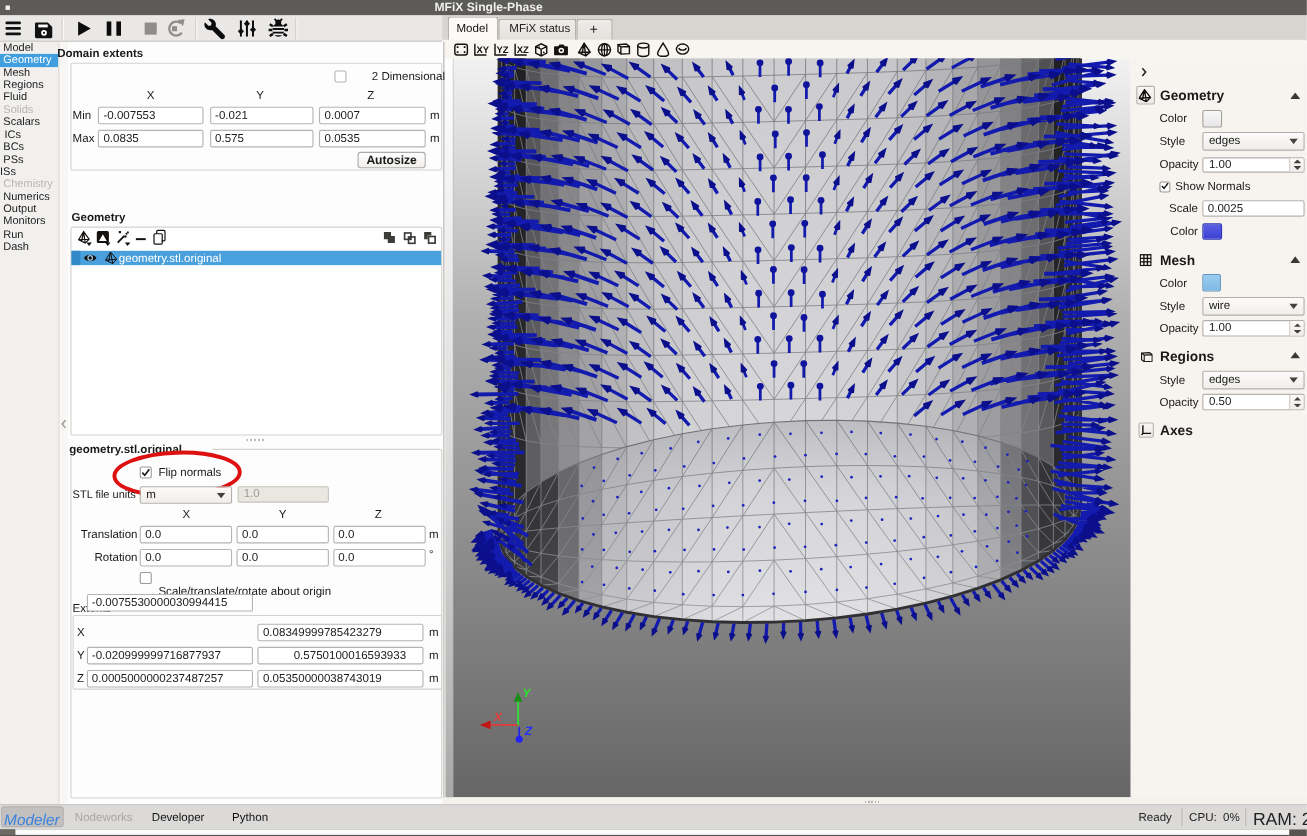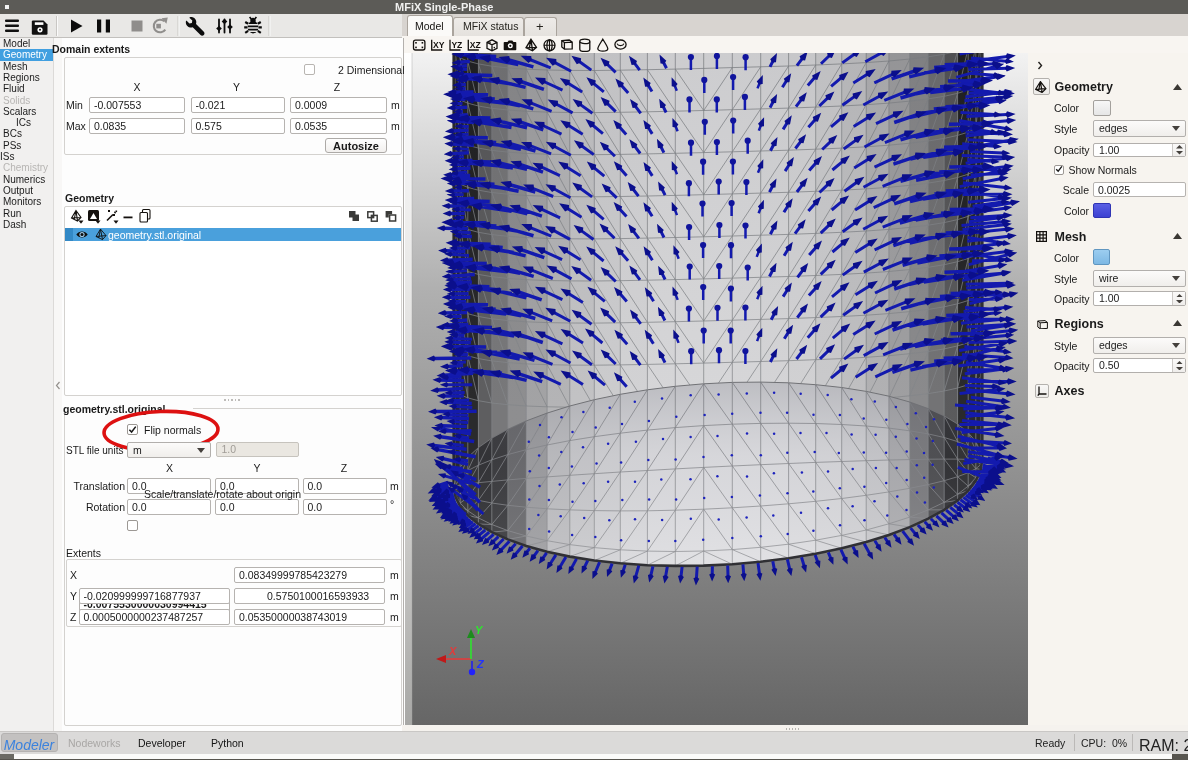--- a/index.html
+++ b/index.html
@@ -120,21 +120,21 @@
     </g>
   </svg>
 <div class="abs" style="left:0;top:38px;width:53px;height:693px;background:#f1f0ef;"></div>
 <div class="abs" style="left:0;top:38.0px;width:53px;height:11.3px;font-size:10px;line-height:11.3px;padding-left:3px;color:#1c1c1c;">Model</div>
 <div class="abs" style="left:0;top:49.3px;width:53px;height:11.3px;font-size:10px;line-height:11.3px;padding-left:3px;background:#419fe0;color:#fff;">Geometry</div>
 <div class="abs" style="left:0;top:60.6px;width:53px;height:11.3px;font-size:10px;line-height:11.3px;padding-left:3px;color:#1c1c1c;">Mesh</div>
 <div class="abs" style="left:0;top:71.9px;width:53px;height:11.3px;font-size:10px;line-height:11.3px;padding-left:3px;color:#1c1c1c;">Regions</div>
 <div class="abs" style="left:0;top:83.2px;width:53px;height:11.3px;font-size:10px;line-height:11.3px;padding-left:3px;color:#1c1c1c;">Fluid</div>
 <div class="abs" style="left:0;top:94.5px;width:53px;height:11.3px;font-size:10px;line-height:11.3px;padding-left:3px;color:#b7b5b3;">Solids</div>
 <div class="abs" style="left:0;top:105.8px;width:53px;height:11.3px;font-size:10px;line-height:11.3px;padding-left:3px;color:#1c1c1c;">Scalars</div>
-<div class="abs" style="left:0;top:117.1px;width:53px;height:11.3px;font-size:10px;line-height:11.3px;padding-left:16px;color:#1c1c1c;">ICs</div>
+<div class="abs" style="left:0;top:117.1px;width:53px;height:11.3px;font-size:10px;line-height:11.3px;padding-left:4px;color:#1c1c1c;">ICs</div>
 <div class="abs" style="left:0;top:128.4px;width:53px;height:11.3px;font-size:10px;line-height:11.3px;padding-left:3px;color:#1c1c1c;">BCs</div>
 <div class="abs" style="left:0;top:139.7px;width:53px;height:11.3px;font-size:10px;line-height:11.3px;padding-left:3px;color:#1c1c1c;">PSs</div>
 <div class="abs" style="left:0;top:151.0px;width:53px;height:11.3px;font-size:10px;line-height:11.3px;padding-left:0;color:#1c1c1c;">ISs</div>
 <div class="abs" style="left:0;top:162.3px;width:53px;height:11.3px;font-size:10px;line-height:11.3px;padding-left:3px;color:#b7b5b3;">Chemistry</div>
 <div class="abs" style="left:0;top:173.6px;width:53px;height:11.3px;font-size:10px;line-height:11.3px;padding-left:3px;color:#1c1c1c;">Numerics</div>
 <div class="abs" style="left:0;top:184.9px;width:53px;height:11.3px;font-size:10px;line-height:11.3px;padding-left:3px;color:#1c1c1c;">Output</div>
 <div class="abs" style="left:0;top:196.2px;width:53px;height:11.3px;font-size:10px;line-height:11.3px;padding-left:3px;color:#1c1c1c;">Monitors</div>
 <div class="abs" style="left:0;top:207.5px;width:53px;height:11.3px;font-size:10px;line-height:11.3px;padding-left:3px;color:#1c1c1c;">Run</div>
 <div class="abs" style="left:0;top:218.8px;width:53px;height:11.3px;font-size:10px;line-height:11.3px;padding-left:3px;color:#1c1c1c;">Dash</div>
 <div class="abs" style="left:53px;top:38px;width:9px;height:693px;background:#f8f7f6;border-left:1px solid #dcdad8;"></div>
@@ -146,21 +146,21 @@
 <div class="gb" style="left:64px;top:57px;width:338px;height:98px;"></div>
 <div class="cb" style="left:304px;top:63.5px;border-color:#b8b5b1;"></div>
 <div class="lbl" style="left:319px;top:63.5px;margin-left:19px;">2 Dimensional</div>
 <div class="lbl" style="left:137px;top:81px;transform:translateX(-50%);">X</div>
 <div class="lbl" style="left:236.5px;top:81px;transform:translateX(-50%);">Y</div>
 <div class="lbl" style="left:337px;top:81px;transform:translateX(-50%);">Z</div>
 <div class="lbl" style="left:66px;top:99px;">Min</div>
 <div class="lbl" style="left:66px;top:120px;">Max</div>
 <div class="inp" style="left:89px;top:96.5px;width:96px;height:16px;">-0.007553</div>
 <div class="inp" style="left:190.5px;top:96.5px;width:94.5px;height:16px;">-0.021</div>
-<div class="inp" style="left:290px;top:96.5px;width:96.5px;height:16px;">0.0009</div>
+<div class="inp" style="left:290px;top:96.5px;width:96.5px;height:16px;">0.0007</div>
 <div class="inp" style="left:89px;top:117.5px;width:96px;height:16px;">0.0835</div>
 <div class="inp" style="left:190.5px;top:117.5px;width:94.5px;height:16px;">0.575</div>
 <div class="inp" style="left:290px;top:117.5px;width:96.5px;height:16px;">0.0535</div>
 <div class="lbl" style="left:391px;top:99px;">m</div>
 <div class="lbl" style="left:391px;top:120px;">m</div>
 <div class="abs" style="left:325px;top:138px;width:62px;height:15px;background:linear-gradient(#fefefe,#f2f0ee);border:1px solid #adaaa7;border-radius:3px;font-size:11px;font-weight:bold;color:#1a1a1a;display:flex;align-items:center;justify-content:center;">Autosize</div>
 <div class="lbl bold" style="left:65px;top:192px;">Geometry</div>
 <div class="gb" style="left:64px;top:206px;width:338px;height:190px;background:#fff;"></div>
 <svg class="abs" style="left:64px;top:206px" width="337" height="22" viewBox="0 0 337 22">
     <g transform="translate(7,4)">
@@ -238,25 +238,25 @@
 <div class="lbl" style="left:125px;top:501px;transform:translateX(-100%);">Rotation</div>
 <div class="inp" style="left:127px;top:477.5px;width:84px;height:16px;">0.0</div>
 <div class="inp" style="left:127px;top:498.5px;width:84px;height:16px;">0.0</div>
 <div class="inp" style="left:215px;top:477.5px;width:83.5px;height:16px;">0.0</div>
 <div class="inp" style="left:215px;top:498.5px;width:83.5px;height:16px;">0.0</div>
 <div class="inp" style="left:302.5px;top:477.5px;width:84px;height:16px;">0.0</div>
 <div class="inp" style="left:302.5px;top:498.5px;width:84px;height:16px;">0.0</div>
 <div class="lbl" style="left:390px;top:480px;">m</div>
 <div class="lbl" style="left:390px;top:498px;">°</div>
 <div class="cb" style="left:127px;top:520px;"></div>
-<div class="lbl" style="left:144px;top:488px;">Scale/translate/rotate about origin</div>
+<div class="lbl" style="left:144px;top:532px;">Scale/translate/rotate about origin</div>
 <div class="lbl" style="left:66px;top:547px;">Extents</div>
 <div class="gb" style="left:66px;top:558.5px;width:336px;height:68px;"></div>
 <div class="lbl" style="left:70px;top:569.0px;">X</div>
-<div class="inp" style="left:78.5px;top:596px;width:151.5px;height:16px;font-weight:bold;">-0.0075530000030994415</div>
+<div class="inp" style="left:78.5px;top:540px;width:151.5px;height:16px;">-0.0075530000030994415</div>
 <div class="inp" style="left:234px;top:566.5px;width:151px;height:16px;">0.08349999785423279</div>
 <div class="lbl" style="left:390px;top:569.0px;">m</div>
 <div class="lbl" style="left:70px;top:590.0px;">Y</div>
 <div class="inp" style="left:78.5px;top:587.5px;width:151.5px;height:16px;">-0.020999999716877937</div>
 <div class="inp" style="left:234px;top:587.5px;width:151px;height:16px;padding-left:32px;">0.5750100016593933</div>
 <div class="lbl" style="left:390px;top:590.0px;">m</div>
 <div class="lbl" style="left:70px;top:611.0px;">Z</div>
 <div class="inp" style="left:78.5px;top:608.5px;width:151.5px;height:16px;">0.0005000000237487257</div>
 <div class="inp" style="left:234px;top:608.5px;width:151px;height:16px;">0.05350000038743019</div>
 <div class="lbl" style="left:390px;top:611.0px;">m</div>

